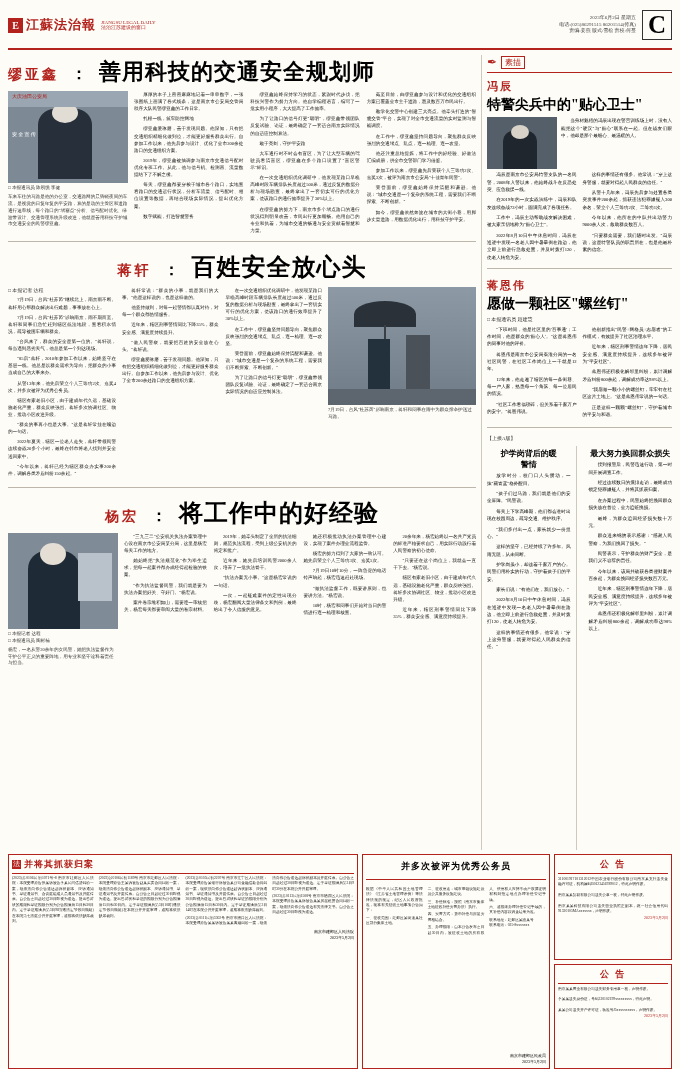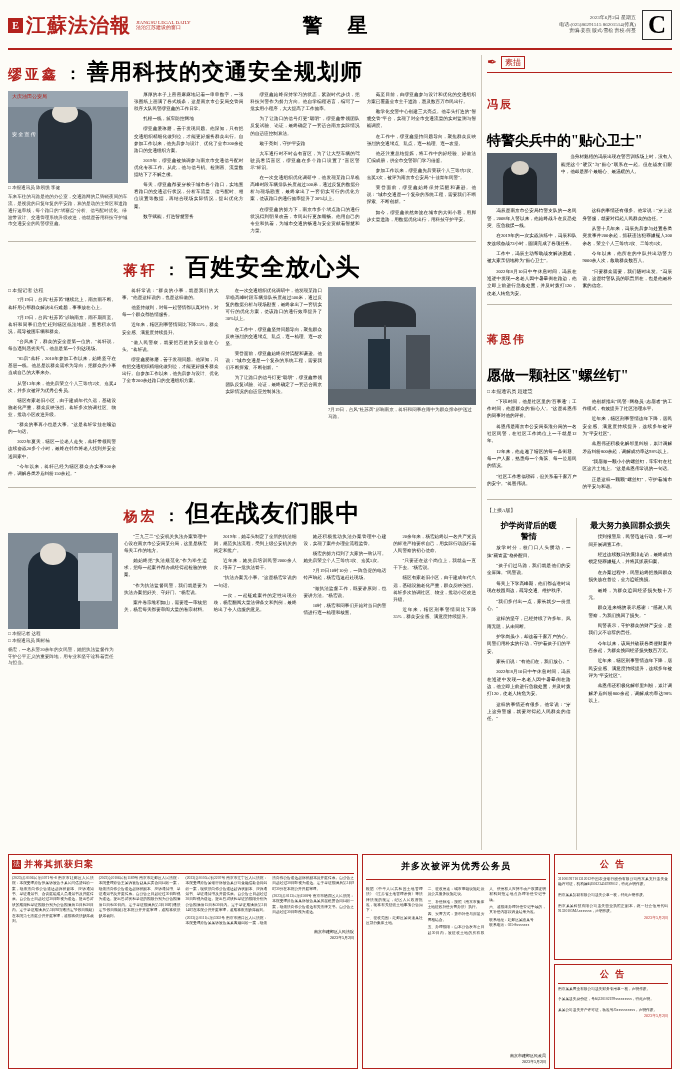--- a/index.html
+++ b/index.html
@@ -2,45 +2,45 @@
 <html><head>
 <meta charset="utf-8">
 <style>
   html,body{margin:0;padding:0;background:#f0ece4;}
   body{font-family:"Liberation Serif", serif;}
   .page{width:680px;height:1069px;background:#fdfcf7;position:relative;box-sizing:border-box;padding:6px 8px 6px 8px;}
   
   .masthead{display:flex;align-items:center;border-bottom:2px solid #b3221d;padding-bottom:4px;position:relative;height:38px;}
   .logo-box{display:flex;align-items:center;gap:3px;}
   .logo-mark{width:15px;height:15px;background:#b3221d;color:#fff;font-size:10px;line-height:15px;text-align:center;font-weight:bold;}
-  .logo-text{color:#b3221d;font-size:20px;font-weight:bold;letter-spacing:1px;font-family:"Liberation Serif",serif;}
+  .logo-text{color:#b3221d;font-size:13px;font-weight:bold;letter-spacing:1px;font-family:"Liberation Serif",serif;}
   .logo-sub{font-size:5px;color:#b3221d;line-height:1.1;margin-left:2px;}
   .mh-center{position:absolute;left:0;right:0;text-align:center;font-size:20px;font-weight:bold;letter-spacing:10px;}
   .mh-right{margin-left:auto;display:flex;align-items:center;gap:6px;z-index:2;}
   .mh-tel{font-size:5px;color:#444;text-align:right;line-height:1.3;}
   .mh-date{font-size:5px;color:#444;text-align:right;line-height:1.3;}
   .mh-letter{font-size:25px;font-weight:bold;border:1px solid #333;width:28px;height:28px;line-height:28px;text-align:center;}
   
   .cols{display:flex;gap:5px;margin-top:5px;height:795px;}
   .colmain{width:470px;display:flex;flex-direction:column;gap:4px;}
   .colside{width:186px;border-left:1px solid #cfc9bd;padding-left:5px;display:flex;flex-direction:column;gap:4px;}
   .hr{border-top:1px solid #bdb7ab;margin:3px 0;}
   
-  .hl{display:flex;align-items:baseline;gap:6px;margin:2px 0 4px 0;}
+  .hl{display:flex;align-items:baseline;gap:12px;margin:2px 0 4px 0;}
   .hl .name{color:#b3221d;font-size:14px;font-weight:bold;letter-spacing:3px;}
   .hl .colon{font-size:16px;font-weight:bold;}
   .hl .title{font-size:22px;font-weight:bold;letter-spacing:1px;}
   .hl2 .title{font-size:24px;}
   
   .tcols{column-gap:7px;font-size:4.6px;line-height:1.55;text-align:justify;color:#111;}
   .tcols p{margin:0 0 3px 0;text-indent:2em;}
   .c2{column-count:2}.c3{column-count:3}.c4{column-count:4}.c1{column-count:1}
   .byline{font-size:5px;color:#333;line-height:1.5;}
   .cap{font-size:4.6px;color:#333;line-height:1.5;margin-top:2px;}
-  .side-name{color:#b3221d;font-size:11px;font-weight:bold;letter-spacing:2px;margin:20px 0;}
+  .side-name{color:#b3221d;font-size:11px;font-weight:bold;letter-spacing:2px;margin:2px 0;}
   .side-title{font-size:14px;font-weight:bold;letter-spacing:0px;line-height:1.3;margin-bottom:3px;}
   .side-body{font-size:4.6px;line-height:1.6;text-align:justify;}
   .side-body p{margin:0 0 3px 0;text-indent:2em;}
   
   .notices{display:flex;gap:4px;margin-top:4px;height:215px;}
   .nbox{border:1px solid #b3221d;box-sizing:border-box;padding:3px;background:#fffdf8;}
   .nbox-title{display:flex;align-items:center;gap:3px;border-bottom:1px solid #b3221d;padding-bottom:2px;margin-bottom:2px;}
   .nbox-title .sq{width:9px;height:9px;background:#b3221d;color:#fff;font-size:7px;line-height:9px;text-align:center;}
   .nbox-title .t{color:#b3221d;font-size:9px;font-weight:bold;letter-spacing:1px;}
   .ntext{font-size:3.7px;line-height:1.45;text-align:justify;color:#222;}
@@ -67,21 +67,20 @@
     <div class="logo-box">
       <div class="logo-mark">E</div>
       <div>
         <div class="logo-text">江蘇法治報</div>
       </div>
       <div>
         <div class="logo-sub">JIANGSU LEGAL DAILY</div>
         <div class="logo-sub">法治江苏建设的窗口</div>
       </div>
     </div>
-    <div class="mh-center">警 星</div>
     <div class="mh-right">
       <div>
         <div class="mh-date">2023年6月2日 星期五</div>
         <div class="mh-tel">电话:(025)86291515  86201514(传真)</div>
         <div class="mh-tel">责编:姜燕   版式:雪松   责校:何蔓</div>
       </div>
       <div class="mh-letter">C</div>
     </div>
   </div>
 
@@ -179,21 +178,21 @@
           </div>
         </div>
       </div>
 
       <div class="hr"></div>
 
       <div>
         <div class="hl hl2" style="justify-content:center;">
           <span class="name">杨宏</span>
           <span class="colon">：</span>
-          <span class="title">但在战友们眼中</span>
+          <span class="title">将工作中的好经验</span>
         </div>
         <div style="display:flex;gap:6px;">
           <div style="width:110px;">
             <div class="figbox" style="height:96px;">
               <div style="position:absolute;left:0;top:0;right:0;bottom:0;background:#7f8b96;"></div>
               <div class="ph-person" style="left:20px;top:18px;width:52px;height:78px;background:#1e2a36;border-radius:18px 18px 0 0;"></div>
               <div style="position:absolute;left:32px;top:10px;width:26px;height:22px;background:#e4ded5;border-radius:50%;"></div>
               <div style="position:absolute;right:6px;top:20px;width:34px;height:48px;background:#b9c2ca;"></div>
             </div>
             <div class="cap" style="white-space:pre-line;">□ 本报记者  达程

